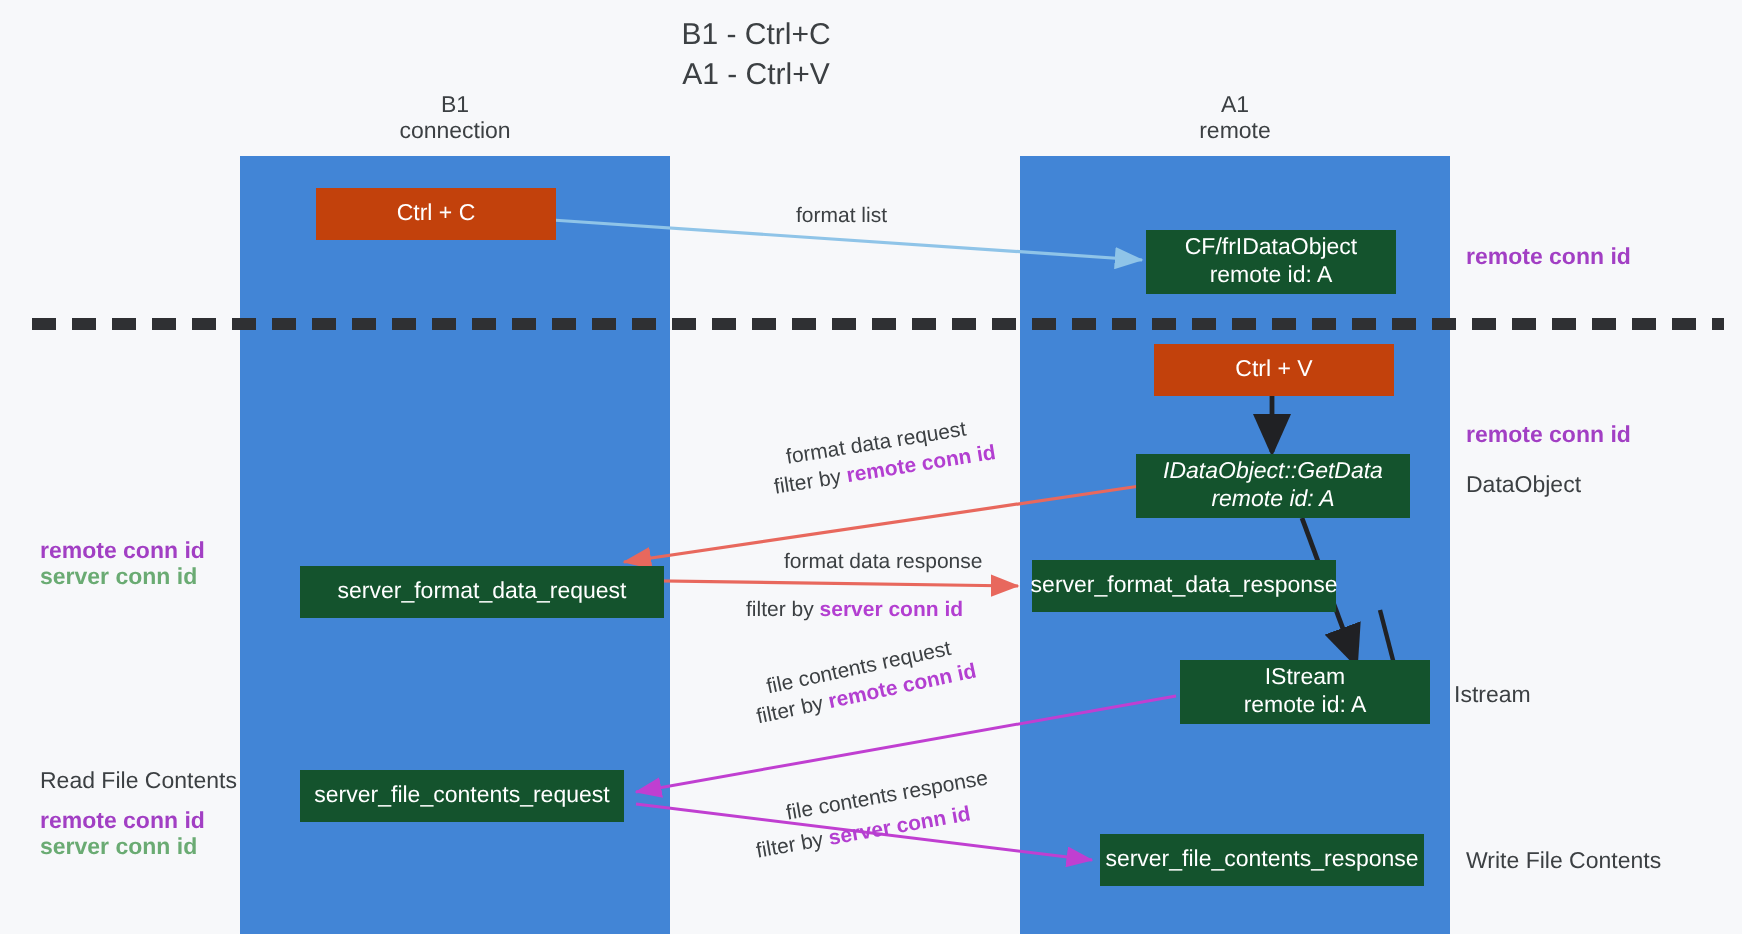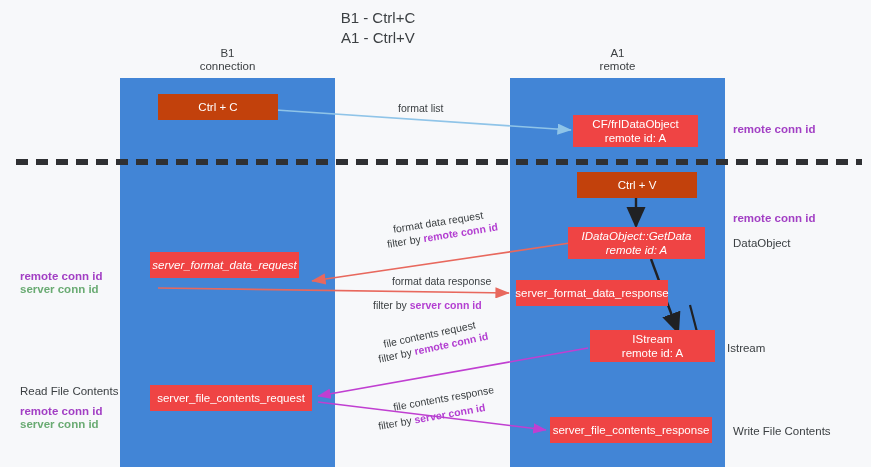--- a/index.html
+++ b/index.html
@@ -19,21 +19,21 @@
 
   .hdr{position:absolute;text-align:center;font-size:11.5px;line-height:13px;color:#3c4043;}
   .hdr .l2{display:block;}
 
   .title{position:absolute;left:0;top:8px;width:756px;text-align:center;
          font-size:15px;line-height:20px;color:#3c4043;}
 
   .node{position:absolute;box-sizing:border-box;display:flex;flex-direction:column;
         align-items:center;justify-content:center;color:#fff;font-size:11.5px;
         line-height:14px;text-align:center;}
-  .node.orange{background:#ef4444;}
+  .node.orange{background:#14532d;}
   .node.green{background:#c2410c;}
   .node .ln{display:block;white-space:nowrap;}
 
   .side{position:absolute;font-size:11.5px;line-height:14px;white-space:nowrap;}
   .side.plain{color:#3c4043;}
   .side.purple{color:#a23fc4;font-weight:bold;}
   .side.green{color:#6aab73;font-weight:bold;}
 
   .edgelbl{position:absolute;font-size:10.5px;line-height:14px;white-space:nowrap;color:#3c4043;}
   .edgelbl .hl-purple{color:#b33fd1;font-weight:bold;}
@@ -109,21 +109,21 @@
 
   <div class="node green" style="left:577px;top:172px;width:120px;height:26px;align-items:center;">
     <span class="ln">Ctrl + V</span>
   </div>
 
   <div class="node orange" style="left:568px;top:227px;width:137px;height:32px;font-style:italic;">
     <span class="ln">IDataObject::GetData</span>
     <span class="ln">remote id: A</span>
   </div>
 
-  <div class="node orange" style="left:150px;top:252px;width:149px;height:26px;font-style:italic;">
+  <div class="node orange" style="left:150px;top:283px;width:182px;height:26px;">
     <span class="ln">server_format_data_request</span>
   </div>
 
   <div class="node orange" style="left:516px;top:280px;width:152px;height:26px;">
     <span class="ln">server_format_data_response</span>
   </div>
 
   <div class="node orange" style="left:590px;top:330px;width:125px;height:32px;">
     <span class="ln">IStream</span>
     <span class="ln">remote id: A</span>

